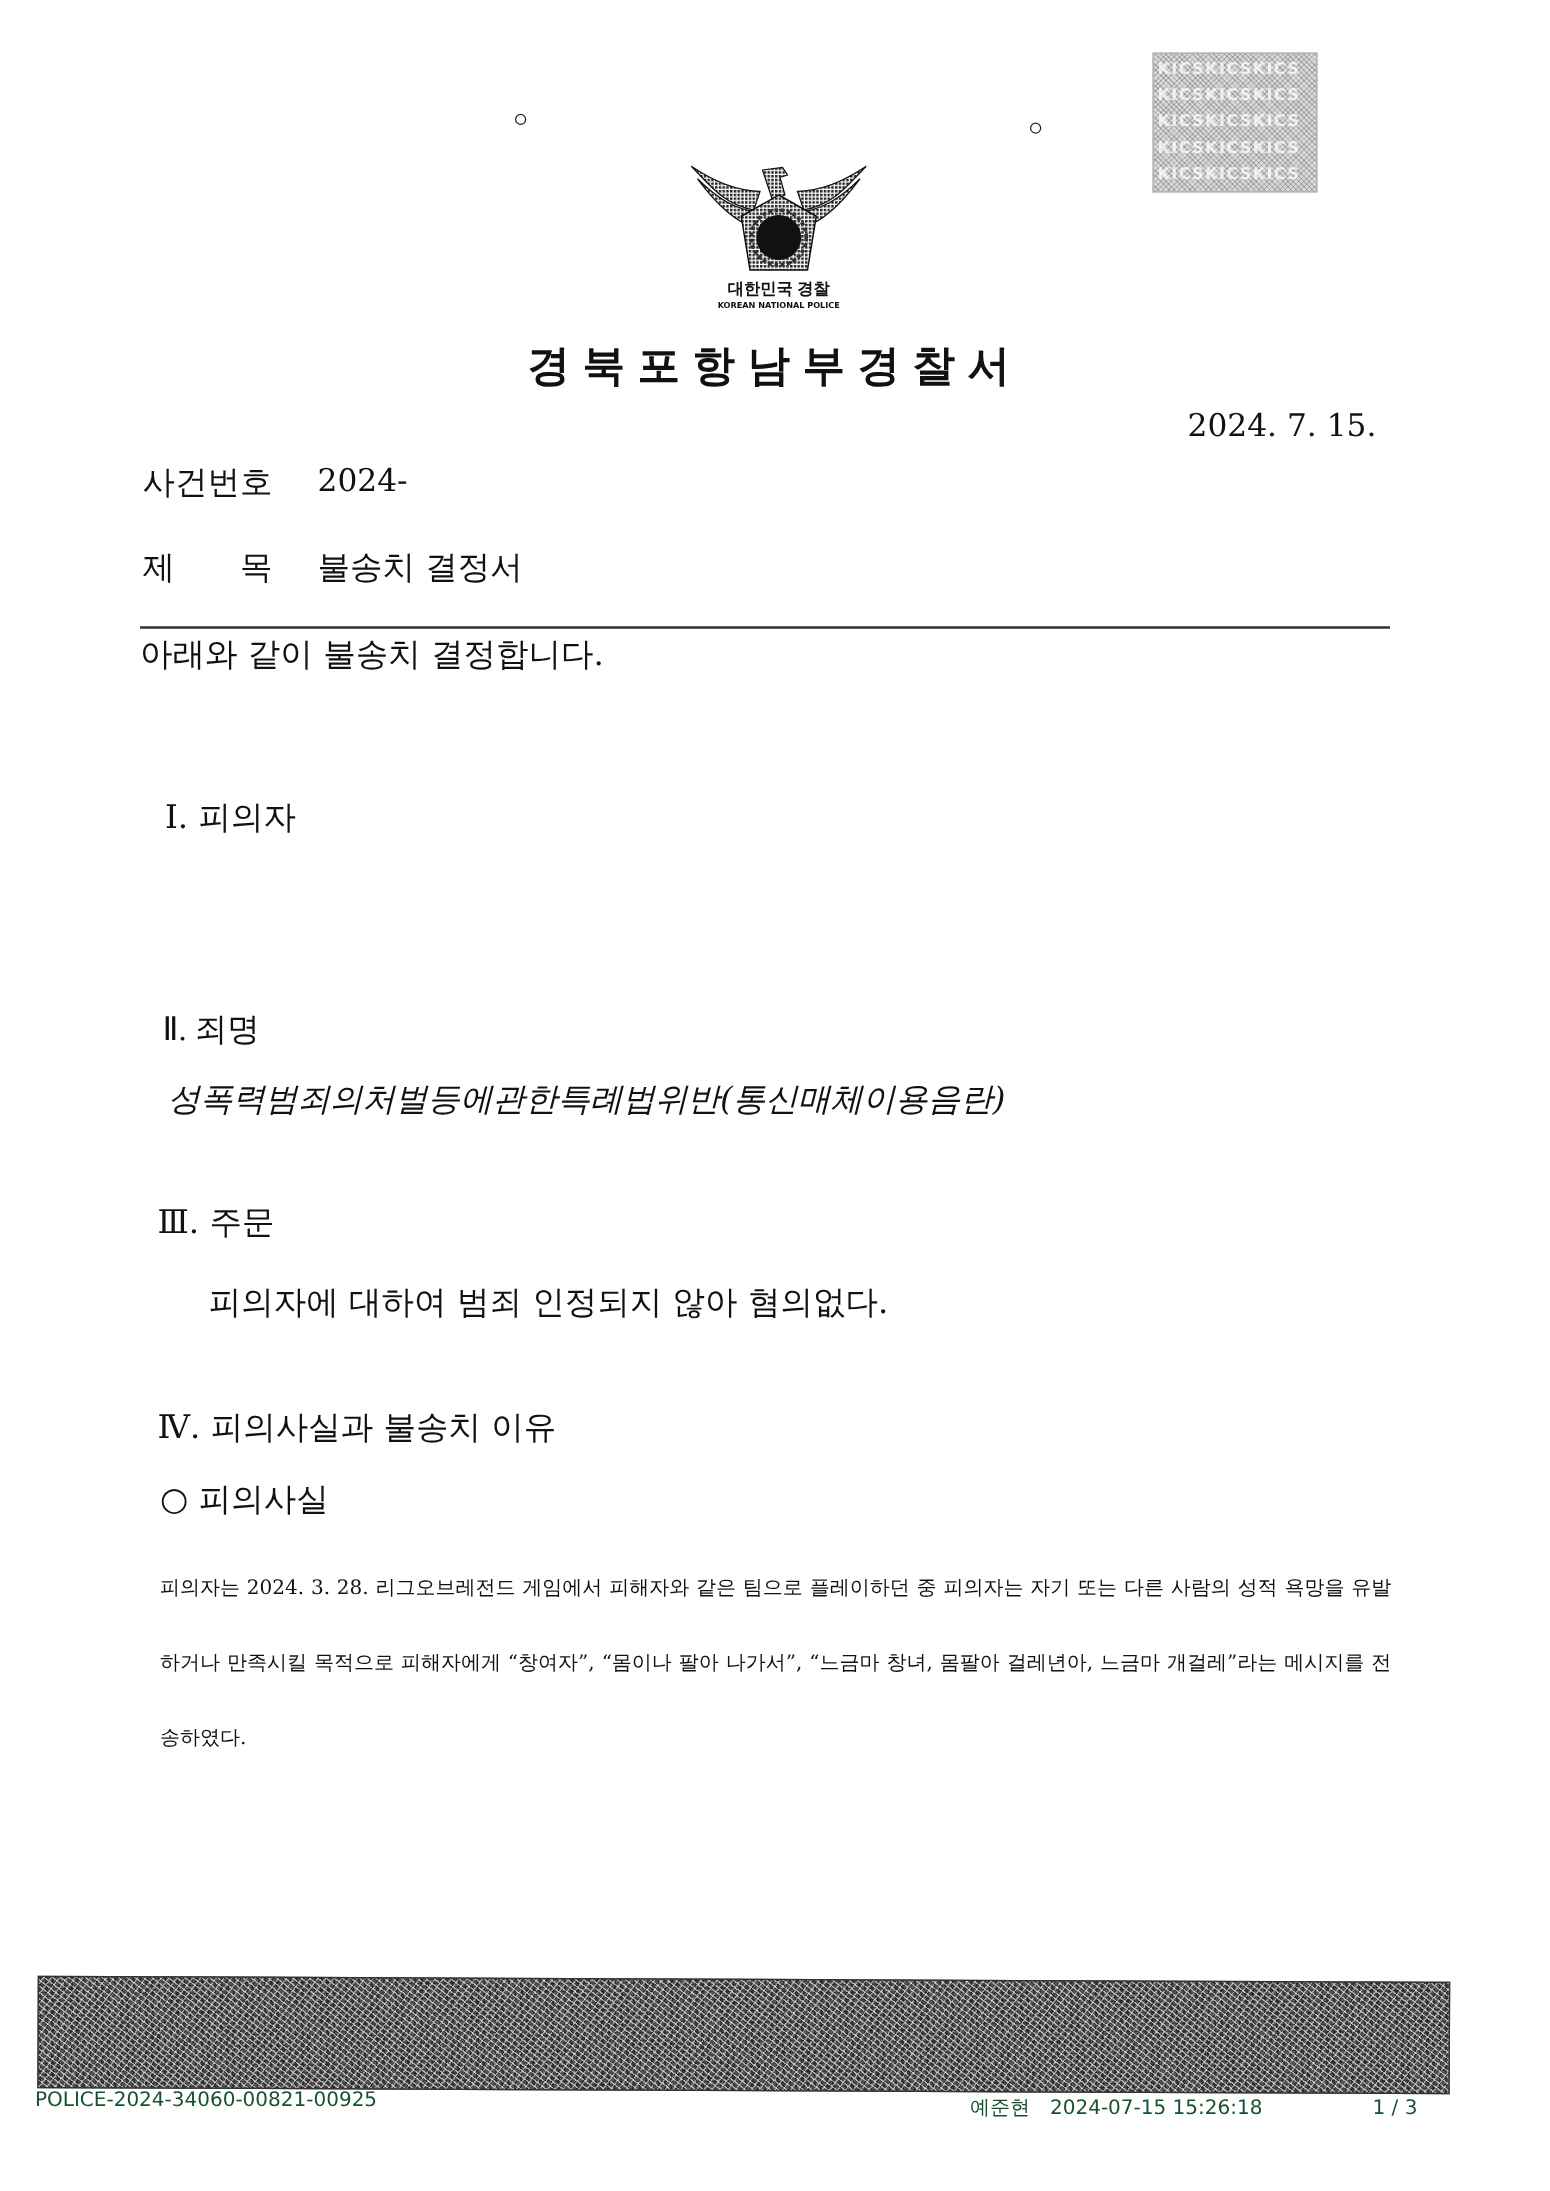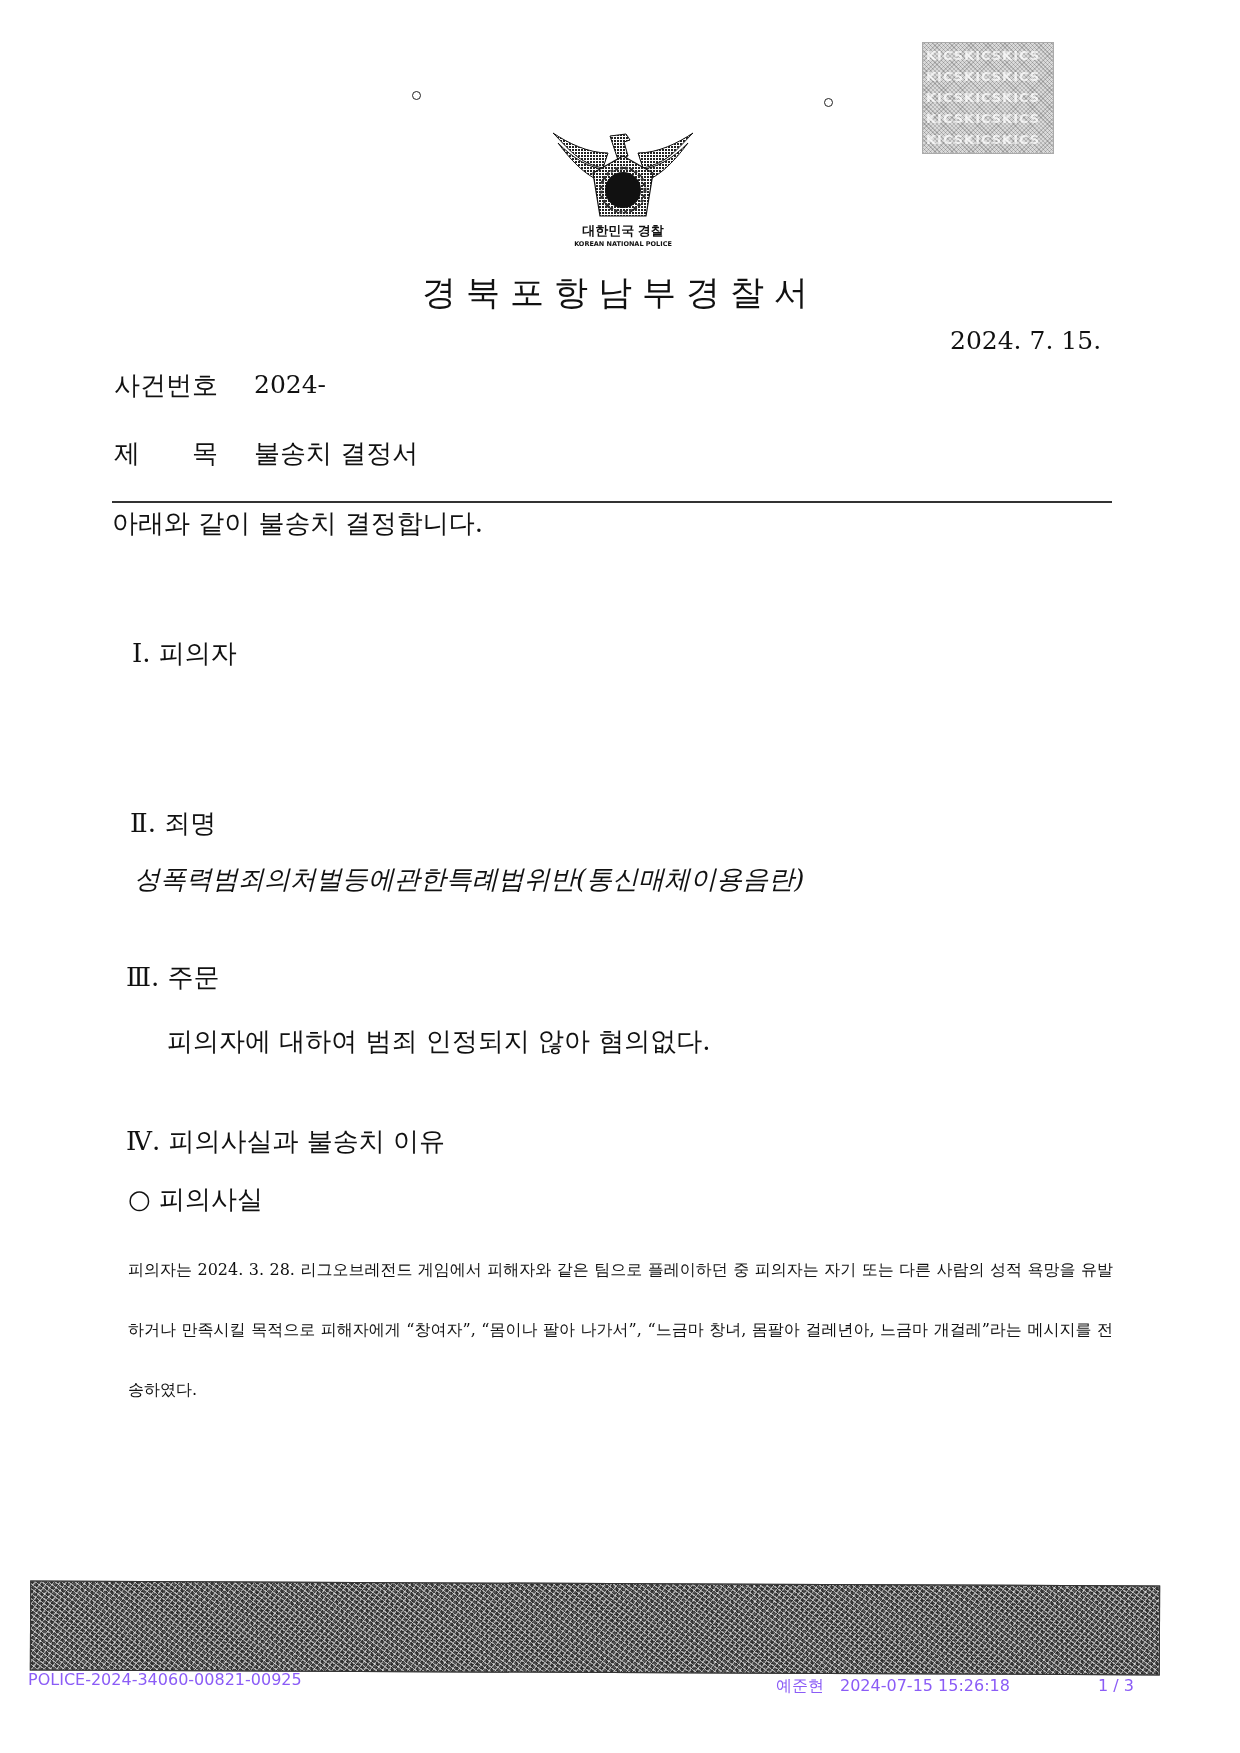--- a/index.html
+++ b/index.html
@@ -29,21 +29,21 @@
   .emblem-kr {
     left: 548px; top: 222px; width: 150px; text-align: center;
     font-family: Liberation Sans, sans-serif; font-weight: bold; font-size: 13px; letter-spacing: 0px;
   }
   .emblem-en {
     left: 548px; top: 240px; width: 150px; text-align: center;
     font-family: "DejaVu Sans", sans-serif; font-weight: bold; font-size: 6.5px; letter-spacing: 0px;
   }
   .office-title {
     left: 0; width: 1240px; top: 270px; text-align: center;
-    font-size: 34px; font-weight: normal; letter-spacing: 10px;
+    font-size: 34px; font-weight: bold; letter-spacing: 10px;
   }
   .date { left: 950px; top: 326px; font-size: 25px; }
   .label-row { font-size: 26px; }
   .rule { left: 112px; top: 501px; width: 1000px; height: 0; border-top: 2px solid #333; }
   .body-text { font-size: 26px; }
   .section-head { font-size: 26px; margin-left: 26px; }
   .para {
     left: 128px; top: 1240px; width: 985px; font-size: 16px; line-height: 60px;
     text-align: justify; text-align-last: left;
   }
@@ -52,21 +52,21 @@
     left: 30px; top: 1583px; width: 1128px; height: 88px;
     background:
       repeating-linear-gradient(37deg, rgba(255,255,255,0.55) 0 1px, transparent 1px 4px),
       repeating-linear-gradient(-53deg, rgba(255,255,255,0.45) 0 1px, transparent 1px 5px),
       repeating-linear-gradient(90deg, rgba(0,0,0,0.35) 0 2px, transparent 2px 5px),
       repeating-linear-gradient(0deg, rgba(0,0,0,0.25) 0 1px, transparent 1px 3px),
       #555;
     transform: rotate(0.25deg);
     border: 1px solid #333;
   }
-  .footer { font-family: "DejaVu Sans", sans-serif; font-size: 16px; color: #8b5cf6; }
+  .footer { font-family: "DejaVu Sans", sans-serif; font-size: 16px; color: #14532d; }
 </style>
 </head>
 <body>
 
 <div class="abs dot" style="left:412px; top:91px;"></div>
 <div class="abs dot" style="left:824px; top:98px;"></div>
 
 <div class="abs stamp">
   <div class="stamp-text">KICSKICSKICSKICSKICSKICSKICSKICSKICSKICSKICSKICSKICSKICSKICSKICS</div>
 </div>
@@ -106,21 +106,21 @@
 
 <div class="abs rule"></div>
 
 <div class="abs body-text" style="left:112px; top:506px;">아래와 같이 불송치 결정합니다.</div>
 
 <div class="abs section-head" style="left:106px; top:636px;">
   <span>Ⅰ.</span>
   <span>피의자</span>
 </div>
 
-<div class="abs section-head" style="left:104px; top:806px;">
+<div class="abs section-head" style="left:104px; top:806px;font-family:Liberation Serif, serif;">
   <span>Ⅱ.</span>
   <span>죄명</span>
 </div>
 <div class="abs body-text" style="left:134px; top:862px;font-style:italic;">성폭력범죄의처벌등에관한특례법위반(통신매체이용음란)</div>
 
 <div class="abs section-head" style="left:100px; top:960px;">
   <span>Ⅲ.</span>
   <span>주문</span>
 </div>
 <div class="abs body-text" style="left:128px; top:1024px;margin-left:39px;">피의자에 대하여 범죄 인정되지 않아 혐의없다.</div>

